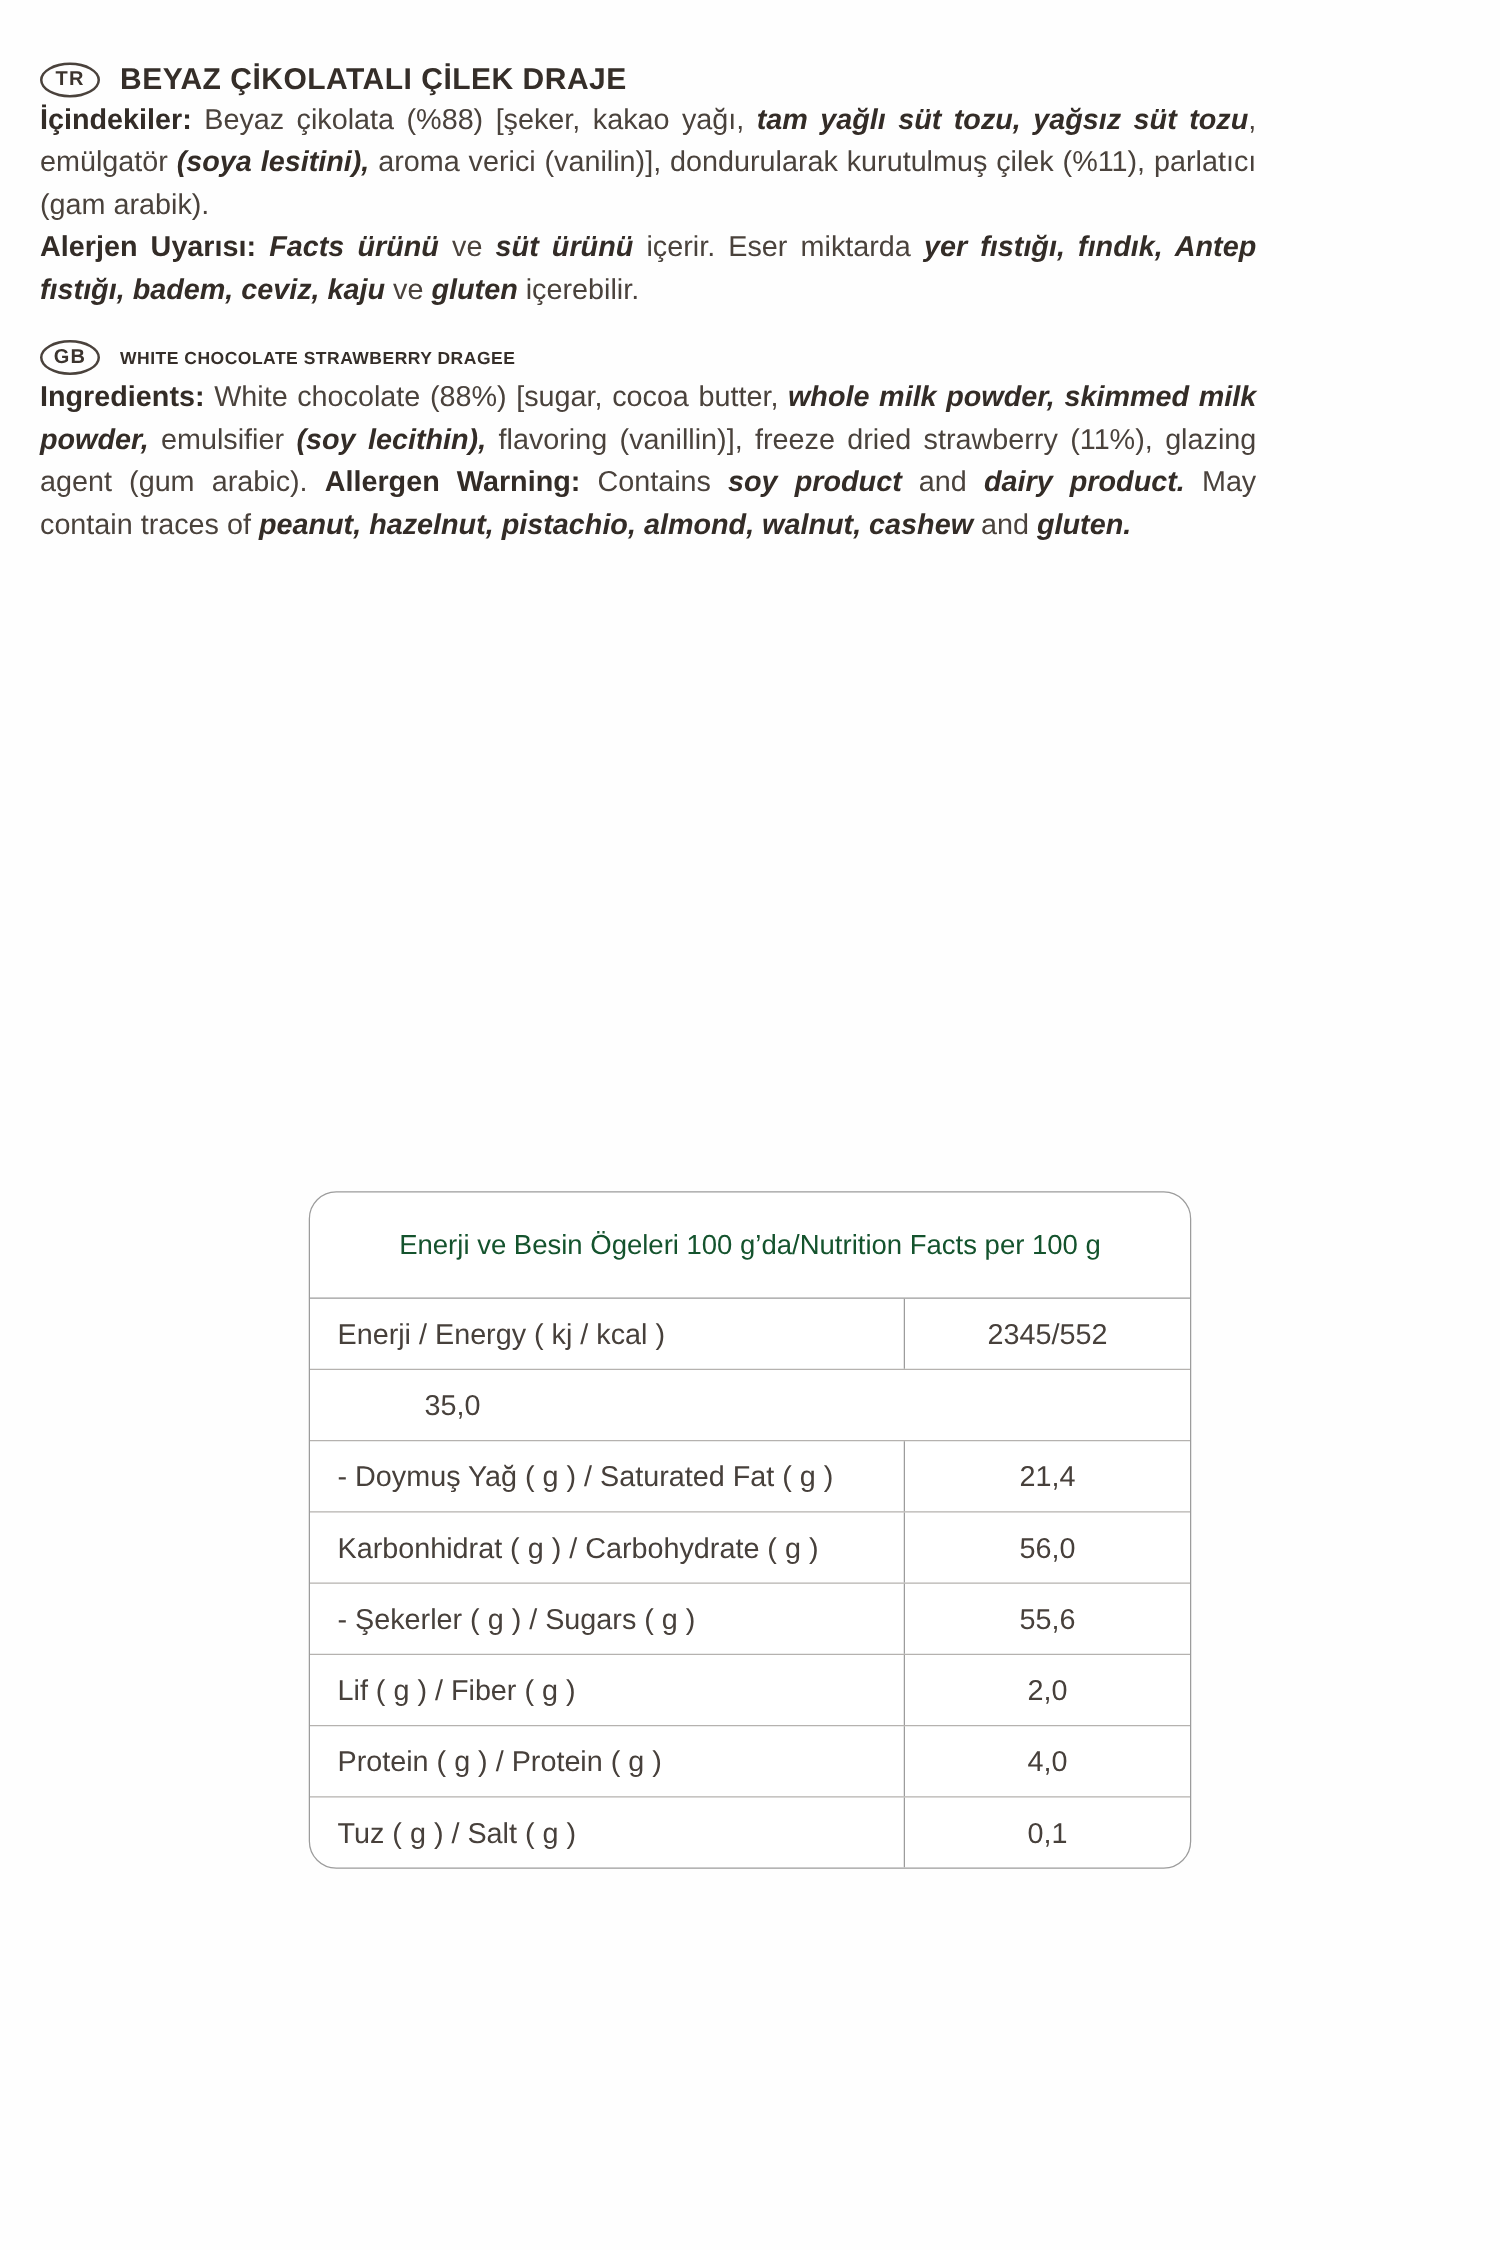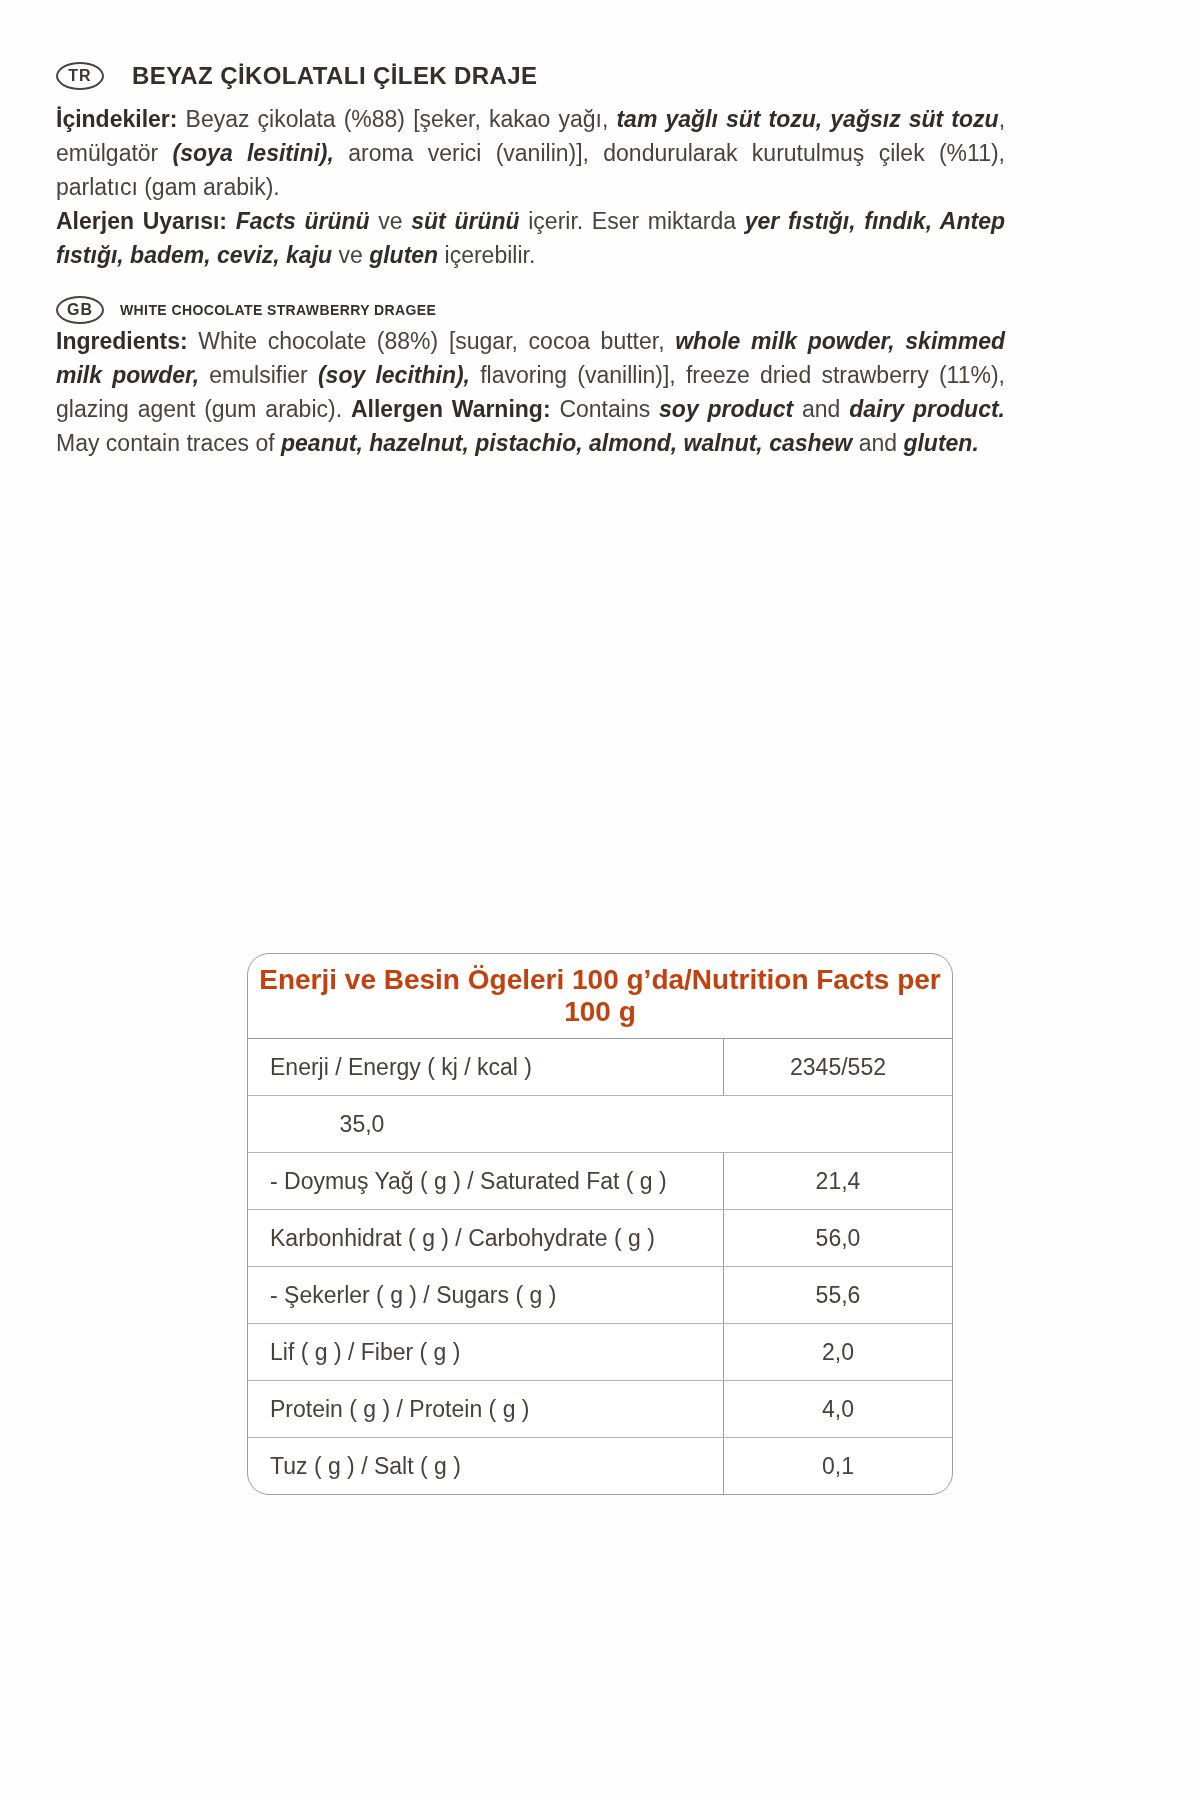--- a/index.html
+++ b/index.html
@@ -4,35 +4,35 @@
 <style>
   html, body { margin: 0; padding: 0; }
   body {
     width: 1200px; height: 1800px;
     background: #fefefe;
     font-family: "Liberation Sans", sans-serif;
     color: #4a423c;
     position: relative;
     overflow: hidden;
   }
-  .page { position: absolute; inset: 0; padding-left: 24px; }
+  .page { position: absolute; inset: 0; }
 
   .content { padding: 50px 195px 0 32px; }
 
   .title-row { display: flex; align-items: center; gap: 16px; }
   .badge {
     display: inline-flex; align-items: center; justify-content: center;
     min-width: 48px; height: 28px;
     border: 2px solid #4a423c; border-radius: 50%;
     font-size: 16px; font-weight: 700; letter-spacing: 1px;
     color: #3c342e; box-sizing: border-box; padding: 0 6px;
     flex: 0 0 auto;
   }
   h1.product-title {
-    margin: 12px; font-size: 24px; font-weight: 700;
+    margin: 0; font-size: 24px; font-weight: 700;
     color: #352e29; letter-spacing: 0.4px;
   }
   h2.product-title {
     margin: 0; font-size: 14px; font-weight: 700;
     color: #352e29; letter-spacing: 0.4px;
   }
 
   p.para {
     margin: 0; font-size: 23px; line-height: 34px;
     text-align: justify; color: #4a423c;
@@ -51,21 +51,21 @@
     width: 706px; height: 542px;
     border: 1.5px solid #9c9c9c; border-radius: 22px;
     box-sizing: border-box;
     background: #fff;
     display: flex; flex-direction: column;
     overflow: hidden;
   }
   .nut-header {
     height: 84px; flex: 0 0 auto;
     display: flex; align-items: center; justify-content: center;
-    font-size: 28px; font-weight: 700; color: #c2410c;
+    font-size: 22px; font-weight: 400; color: #14532d;
     border-bottom: 1.5px solid #9c9c9c;
     text-align: center; padding: 0 10px;
   }
   .nut-rows { flex: 1 1 auto; display: flex; flex-direction: column; }
   .nut-row {
     flex: 1 1 auto; display: flex; align-items: stretch;
     border-bottom: 1px solid #b5b2af;
     text-align: center;
   }
   .nut-row:last-child { border-bottom: none; }

